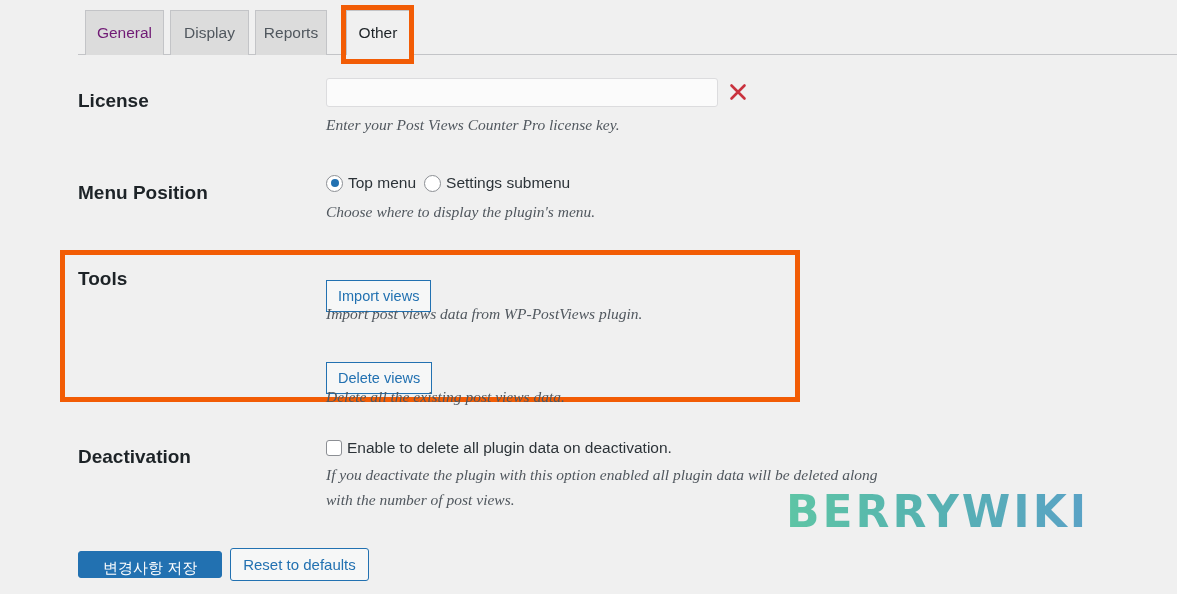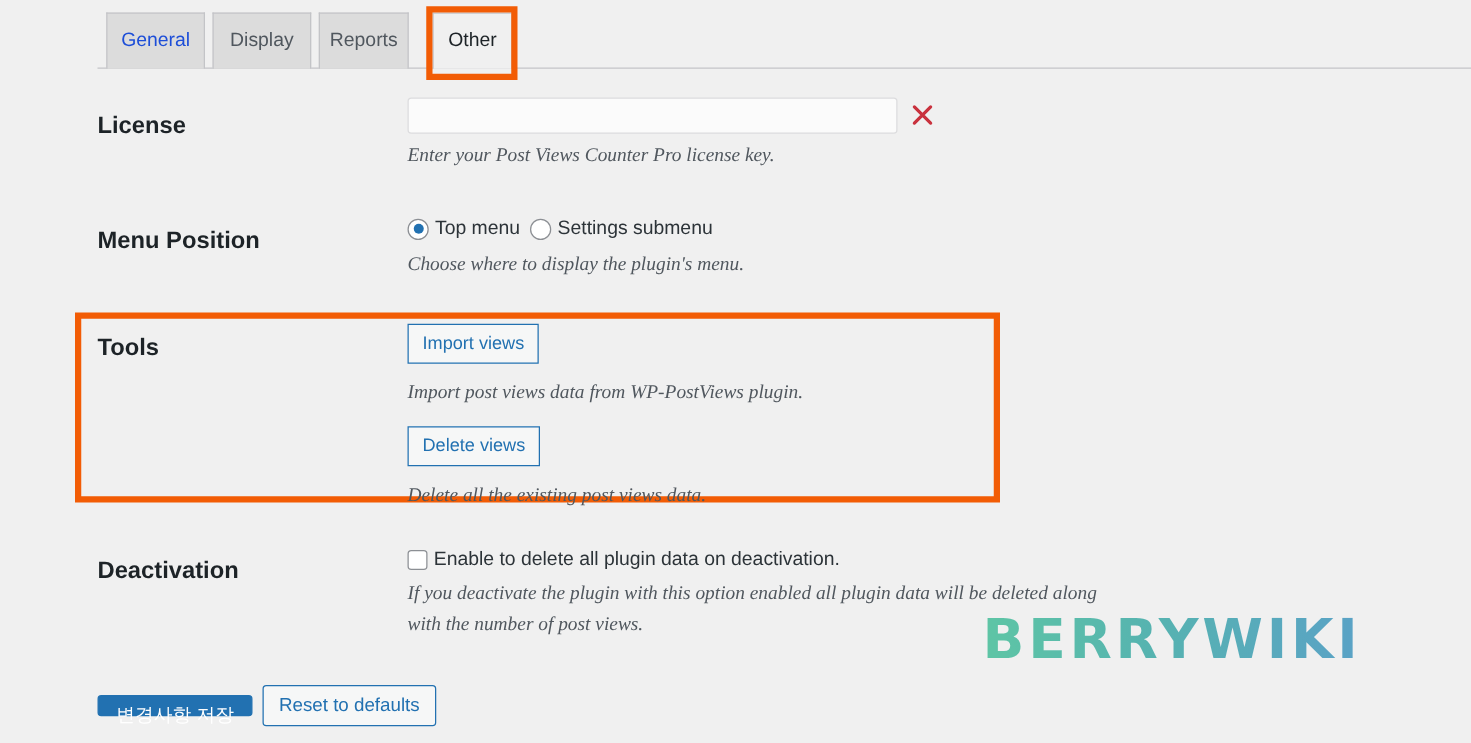--- a/index.html
+++ b/index.html
@@ -40,21 +40,21 @@
     background: #dcdcdc;
     border: 1px solid #c3c4c7;
     border-bottom: none;
     color: #50575e;
     font-size: 15.5px;
     line-height: 43px;
     text-align: center;
     cursor: pointer;
     white-space: nowrap;
   }
-  .tab.hovered { color: #1d4ed8; }
+  .tab.hovered { color: #701a75; }
   .tab.active {
     background: #f0f0f0;
     border-color: #c3c4c7;
     color: #1d2327;
   }
   #tab-general { left: 85px; width: 79px; }
   #tab-display { left: 170px; width: 79px; }
   #tab-reports { left: 255px; width: 72px; }
   #tab-other   { left: 346px; width: 64px; }
 
@@ -199,20 +199,21 @@
     border: 1px solid #2271b1;
     border-radius: 0;
     color: #2271b1;
     font-family: "Liberation Sans", sans-serif;
     font-size: 14.5px;
     height: 32px;
     line-height: 30px;
     padding: 0 11px;
     cursor: pointer;
     white-space: nowrap;
+    margin-top: 21px;
   }
   #import-row {
     position: absolute;
     left: 326px;
     top: 3px;
     display: flex;
     align-items: center;
     white-space: nowrap;
   }
   .checkbox {
@@ -263,23 +264,23 @@
     align-items: center;
   }
   #save-button {
     box-sizing: border-box;
     background: #2271b1;
     border: 1px solid #2271b1;
     border-radius: 3px;
     color: #ffffff;
     font-family: "Liberation Sans", sans-serif;
     font-size: 15px;
-    height: 17px;
+    height: 27px;
     line-height: 31px;
-    padding: 0 14px;
+    padding: 0 24px;
     cursor: pointer;
     white-space: nowrap;
   }
   #reset-button {
     margin-left: 8px;
     box-sizing: border-box;
     background: #f6f7f7;
     border: 1px solid #2271b1;
     border-radius: 3px;
     color: #2271b1;

